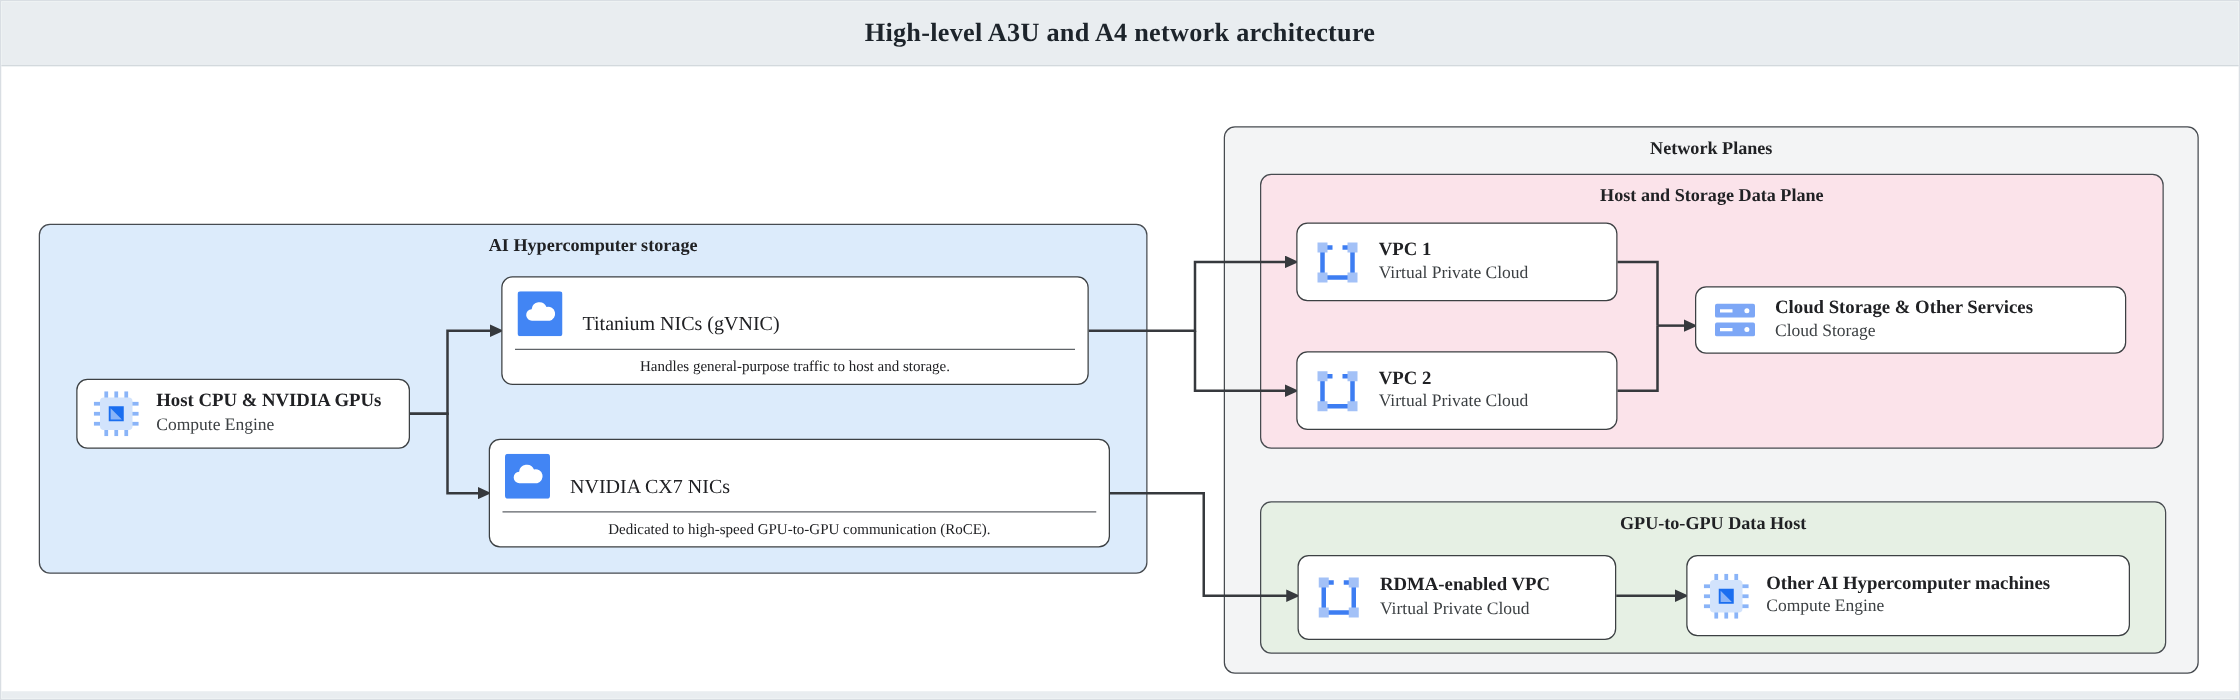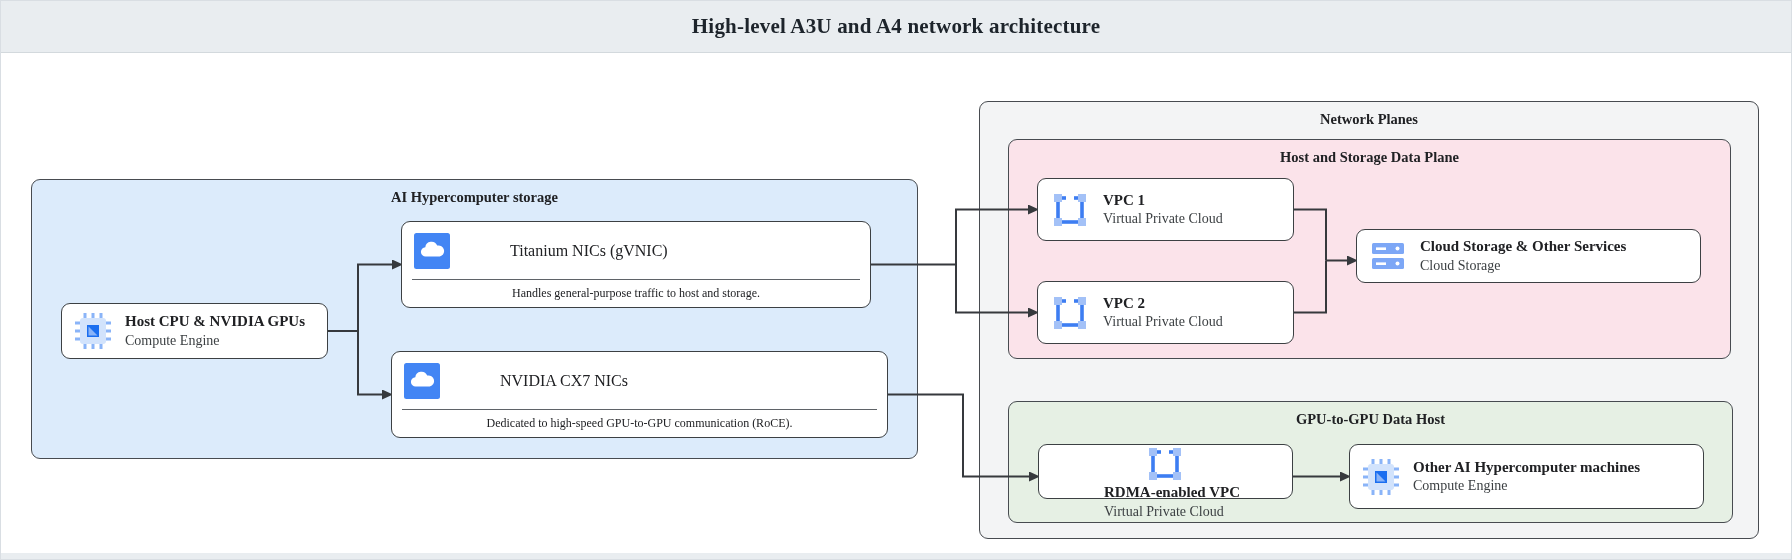--- a/index.html
+++ b/index.html
@@ -26,21 +26,21 @@
     position:absolute;z-index:4;box-sizing:border-box;background:#ffffff;
     border:1.5px solid #3c4043;border-radius:9px;
     display:flex;align-items:center;padding-left:13px;
   }
   .node .icon{flex:0 0 auto;display:flex;align-items:center;justify-content:center;margin-right:14px;}
   .node .t{font-size:15px;font-weight:bold;color:#202124;line-height:1.25;}
   .node .s{font-size:14px;color:#3c4043;line-height:1.3;margin-top:1px;}
   .nicnode{position:absolute;z-index:4;box-sizing:border-box;background:#ffffff;
     border:1.5px solid #3c4043;border-radius:9px;}
   .nicnode .toprow{position:absolute;left:12px;top:11px;right:12px;height:36px;
-    display:flex;align-items:center;gap:44px;}
+    display:flex;align-items:flex-end;}
   .nicnode .toprow .icon{margin-right:16px;display:flex;}
   .nicnode .divider{position:absolute;left:10px;right:10px;top:57px;height:0;
     border-top:1.6px solid #5f6368;}
   .nicnode .caption{position:absolute;left:0;right:0;top:58px;bottom:0;
     display:flex;align-items:center;justify-content:center;font-size:12px;color:#202124;}
 </style>
 </head>
 <body>
 
 <div class="stage">
@@ -198,21 +198,21 @@
         <rect x="6" y="22.4" width="10" height="2.6" fill="#ffffff"></rect>
         <circle cx="27.5" cy="23.6" r="2" fill="#ffffff"></circle>
       </svg>
     </span>
     <div class="txt">
       <div class="t">Cloud Storage &amp; Other Services</div>
       <div class="s">Cloud Storage</div>
     </div>
   </div>
 
-  <div class="node" style="left:1037px;top:443px;width:255px;height:55px;flex-direction:column;">
+  <div class="node" style="left:1037px;top:443px;width:255px;height:68px;">
     <span class="icon">
       <svg width="38" height="38" viewBox="0 0 38 38">
         <g stroke="#3d7df2" stroke-width="3.6" fill="none">
           <path d="M7,10 V28"></path>
             <path d="M31,10 V28"></path>
             <path d="M10,31 H28"></path>
           <path d="M10,7 H15"></path>
             <path d="M23,7 H28"></path>
         </g>
         <g fill="#a3c1f7">

